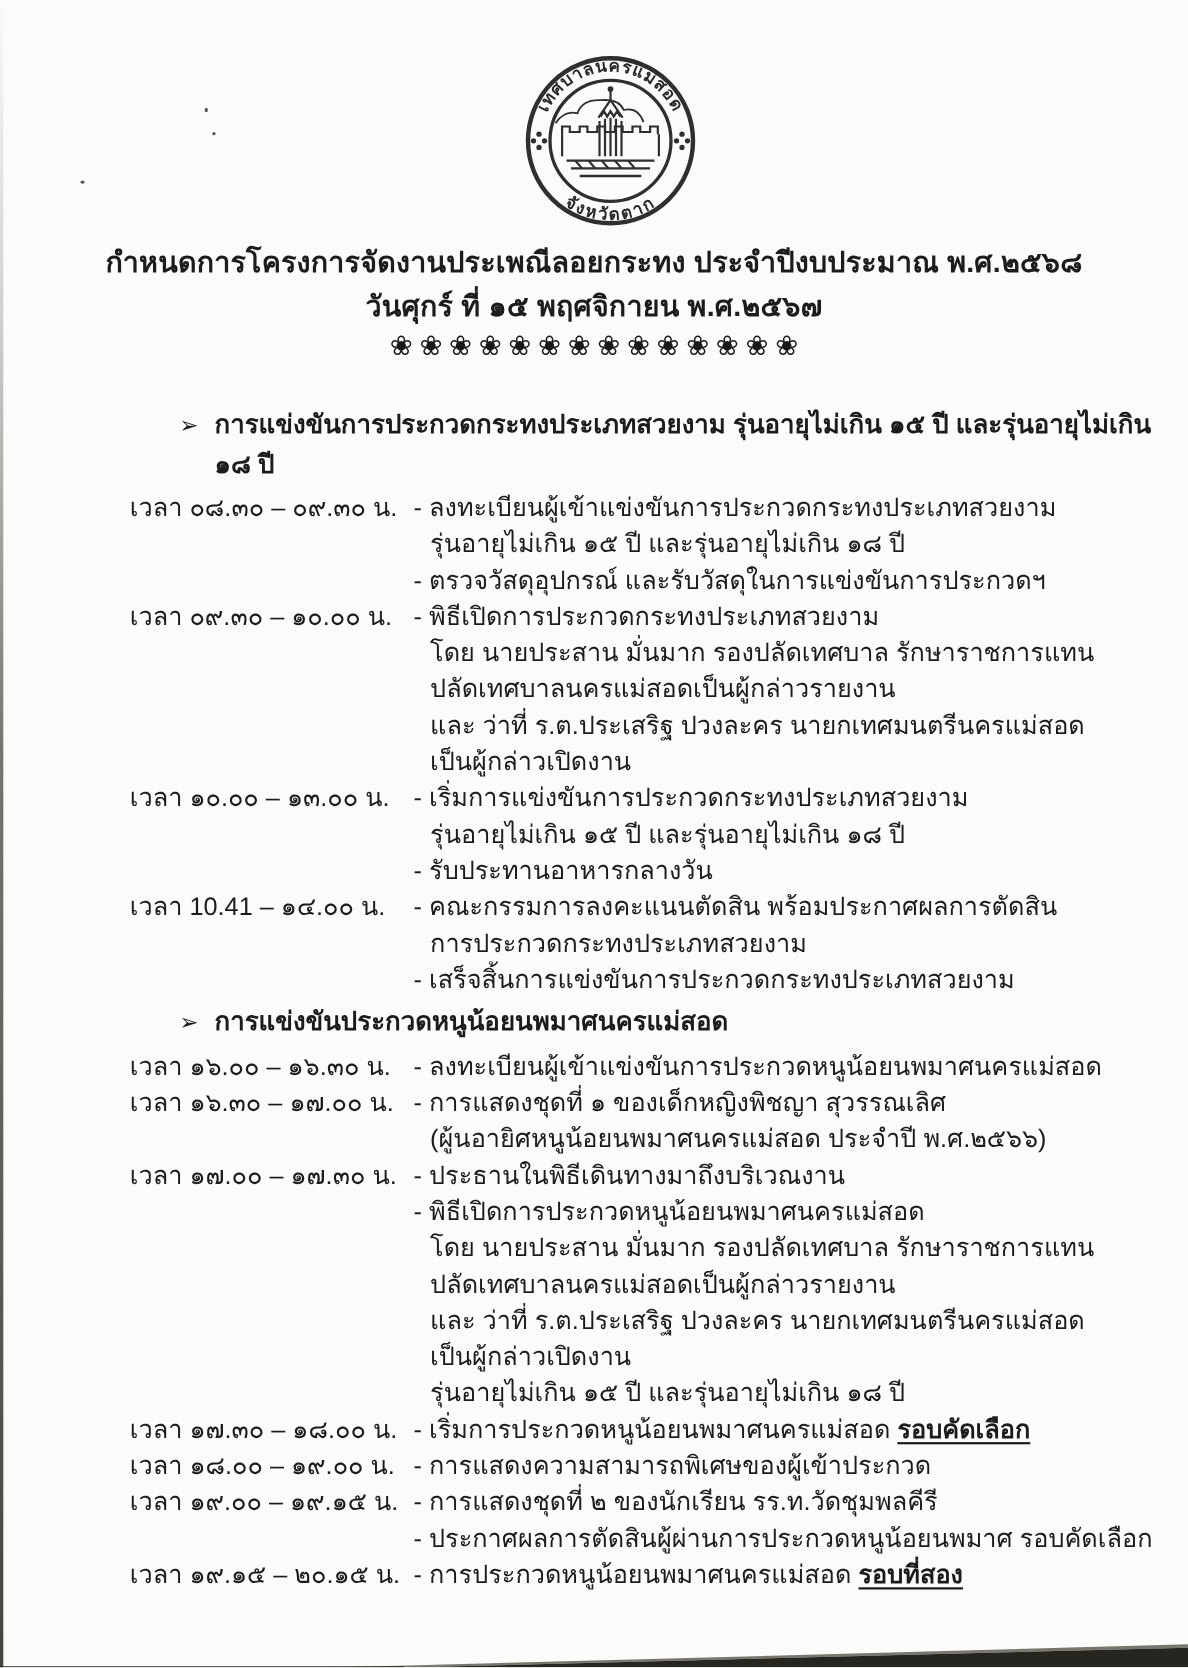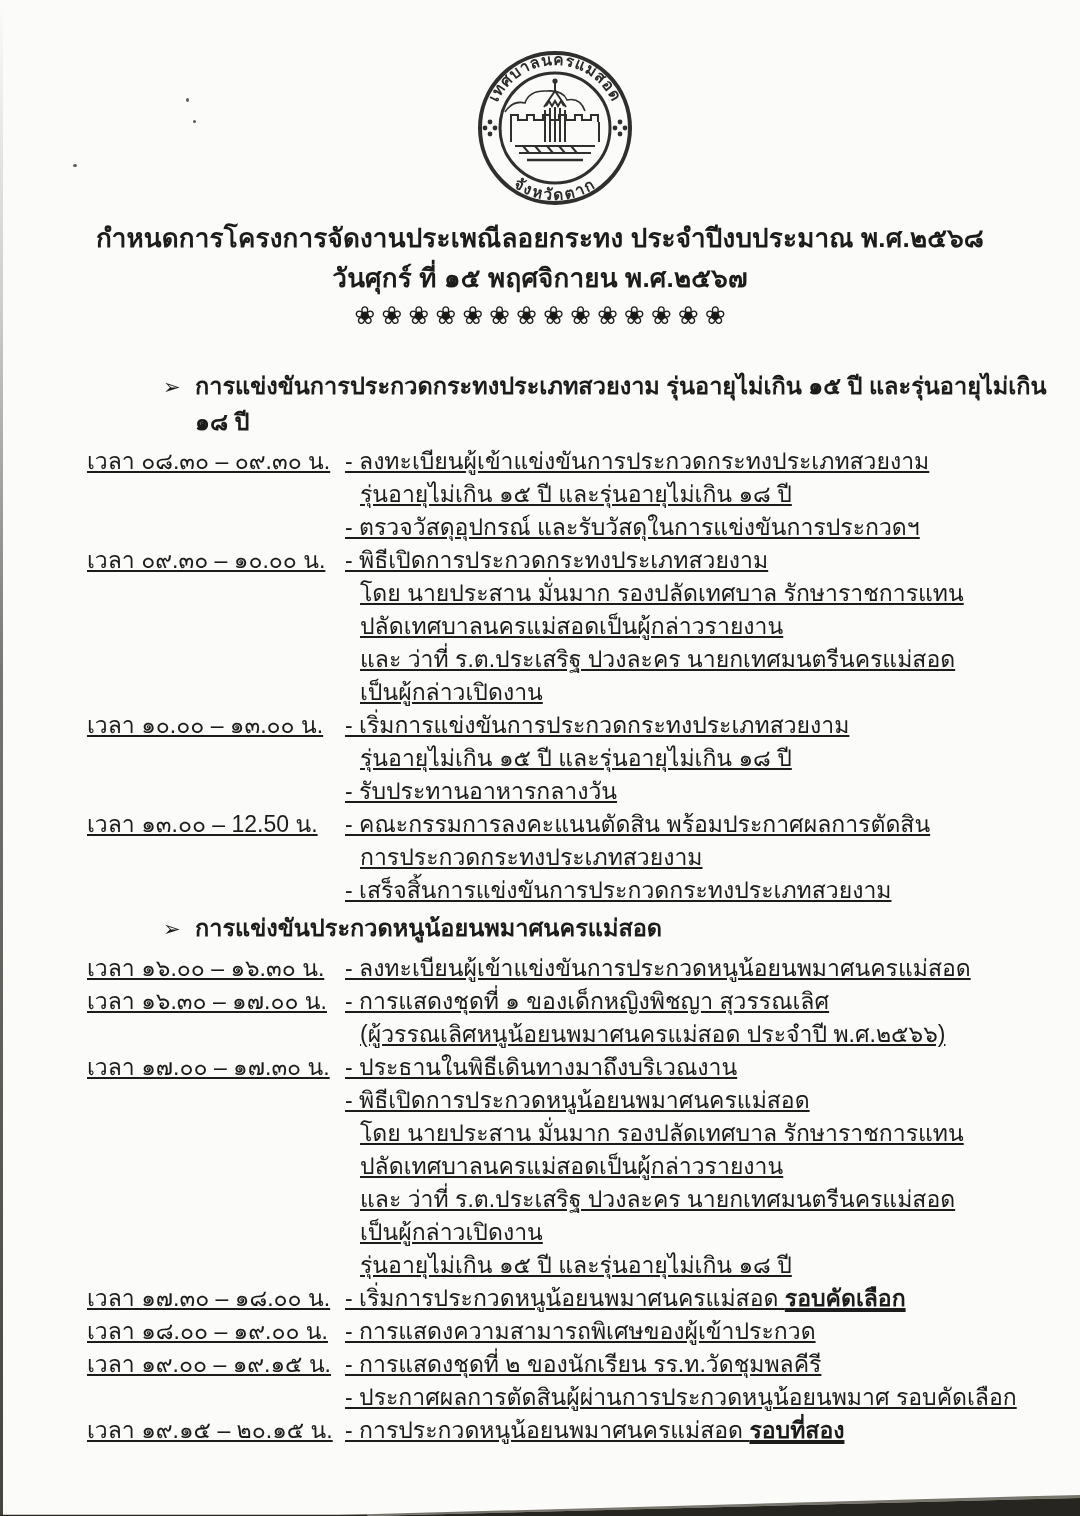--- a/index.html
+++ b/index.html
@@ -28,21 +28,21 @@
 
   
   .schedule{position:absolute;top:368px;left:0;right:0;font-size:23px;}
   .heading{
     display:flex;align-items:baseline;
     padding-left:163px;font-weight:bold;font-size:23.5px;
     line-height:36px;margin-bottom:5px;
   }
   .section + .section .heading{margin-top:3px;}
   .bullet{width:32px;flex:0 0 32px;font-size:21px;}
-  .row{display:flex;padding-left:87px;text-decoration:underline;}
+  .row{display:flex;padding-left:118px;}
   .time{flex:0 0 258px;line-height:33px;white-space:nowrap;}
   .acts{flex:1;}
   .line{line-height:33px;white-space:nowrap;}
   .line.indent{padding-left:15px;}
   .em{
     font-weight:bold;text-decoration:underline;
     text-decoration-thickness:2px;text-underline-offset:4px;
   }
 
   
@@ -149,21 +149,21 @@
         </div>
         <div class="row">
           <div class="time">เวลา ๑๐.๐๐ – ๑๓.๐๐ น.</div>
           <div class="acts">
             <div class="line"><span>- เริ่มการแข่งขันการประกวดกระทงประเภทสวยงาม</span></div>
             <div class="line indent"><span>รุ่นอายุไม่เกิน ๑๕ ปี  และรุ่นอายุไม่เกิน ๑๘ ปี</span></div>
             <div class="line"><span>- รับประทานอาหารกลางวัน</span></div>
           </div>
         </div>
         <div class="row">
-          <div class="time">เวลา ๑๓.๐๐ – 12.50 น.</div>
+          <div class="time">เวลา 10.41 – ๑๔.๐๐ น.</div>
           <div class="acts">
             <div class="line"><span>- คณะกรรมการลงคะแนนตัดสิน พร้อมประกาศผลการตัดสิน</span></div>
             <div class="line indent"><span>การประกวดกระทงประเภทสวยงาม</span></div>
             <div class="line"><span>- เสร็จสิ้นการแข่งขันการประกวดกระทงประเภทสวยงาม</span></div>
           </div>
         </div>
       </div>
       <div class="section">
         <div class="heading">
           <span class="bullet">➢</span>
@@ -172,21 +172,21 @@
         <div class="row">
           <div class="time">เวลา ๑๖.๐๐ – ๑๖.๓๐ น.</div>
           <div class="acts">
             <div class="line"><span>- ลงทะเบียนผู้เข้าแข่งขันการประกวดหนูน้อยนพมาศนครแม่สอด</span></div>
           </div>
         </div>
         <div class="row">
           <div class="time">เวลา ๑๖.๓๐ – ๑๗.๐๐ น.</div>
           <div class="acts">
             <div class="line"><span>- การแสดงชุดที่ ๑ ของเด็กหญิงพิชญา สุวรรณเลิศ</span></div>
-            <div class="line indent"><span>(ผู้วรรณเลิศหนูน้อยนพมาศนครแม่สอด ประจำปี พ.ศ.๒๕๖๖)</span></div>
+            <div class="line indent"><span>(ผู้นอายิศหนูน้อยนพมาศนครแม่สอด ประจำปี พ.ศ.๒๕๖๖)</span></div>
           </div>
         </div>
         <div class="row">
           <div class="time">เวลา ๑๗.๐๐ – ๑๗.๓๐ น.</div>
           <div class="acts">
             <div class="line"><span>- ประธานในพิธีเดินทางมาถึงบริเวณงาน</span></div>
             <div class="line"><span>- พิธีเปิดการประกวดหนูน้อยนพมาศนครแม่สอด</span></div>
             <div class="line indent"><span>โดย นายประสาน มั่นมาก รองปลัดเทศบาล รักษาราชการแทน</span></div>
             <div class="line indent"><span>ปลัดเทศบาลนครแม่สอดเป็นผู้กล่าวรายงาน</span></div>
             <div class="line indent"><span>และ ว่าที่ ร.ต.ประเสริฐ ปวงละคร นายกเทศมนตรีนครแม่สอด</span></div>

